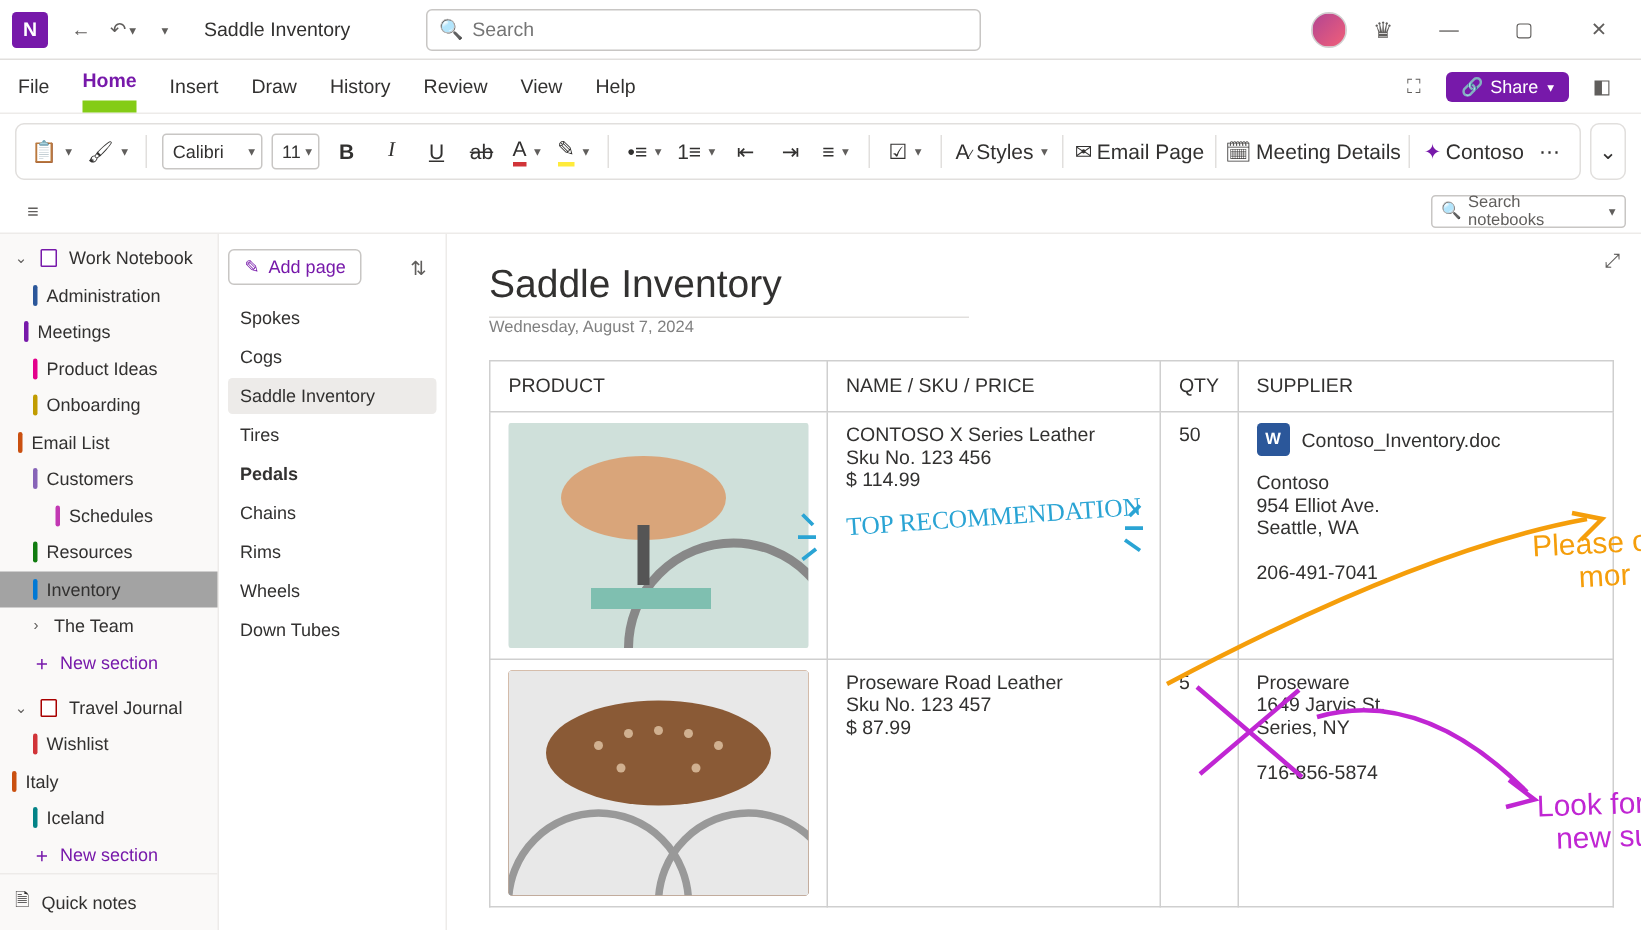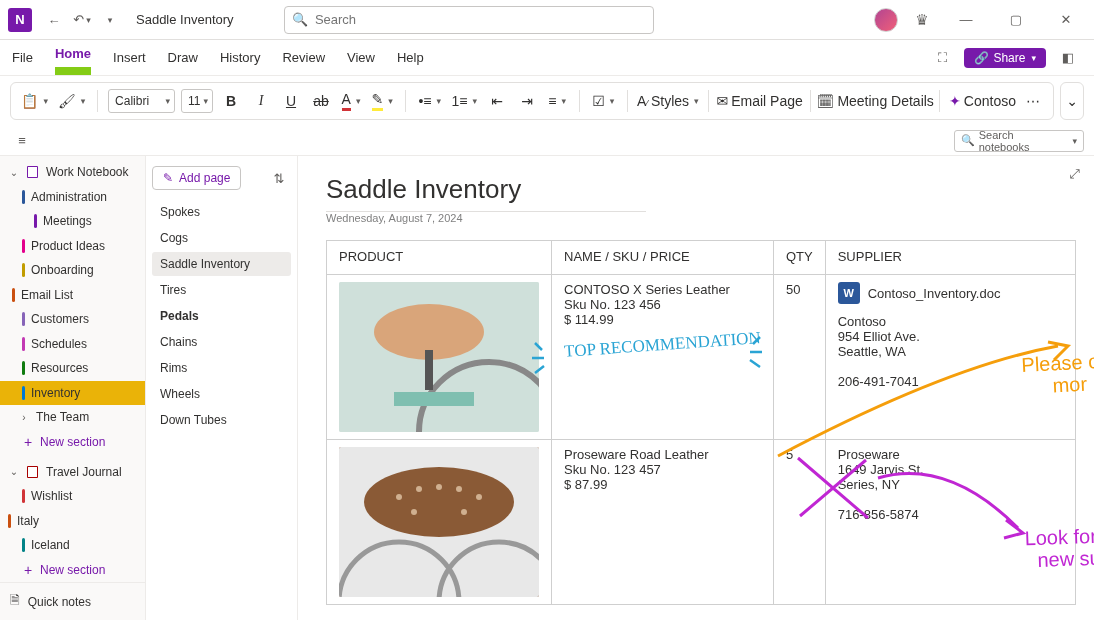--- a/index.html
+++ b/index.html
@@ -35,21 +35,21 @@
 
 .search-nb-row { height:30px; display:flex; align-items:center; padding:0 10px; border-bottom:1px solid #edebe9;}
 .hamb { width:24px; height:24px; display:flex;align-items:center;justify-content:center;color:#605e5c;}
 .search-nb { margin-left:auto; width:130px; height:22px; border:1px solid #c8c6c4; border-radius:3px; display:flex; align-items:center; padding:0 6px; gap:4px; font-size:11px; color:#605e5c;}
 
 
 .main { display:flex; height: calc(620px - 40px - 36px - 50px - 30px);}
 .nb-panel { width:146px; background:#faf9f8; border-right:1px solid #edebe9; padding-top:4px; display:flex; flex-direction:column;}
 .nb-item { height:26px; display:flex; align-items:center; padding:0 8px; gap:6px; font-size:12px; color:#323130; cursor:pointer;}
 .nb-item.header { font-weight:400; }
-.nb-item.selected { background:#eab308;}
+.nb-item.selected { background:#a3a3a3;}
 .nb-tab { width:3px; height:14px; border-radius:2px; flex-shrink:0;}
 .nb-chev { width:12px; font-size:10px; color:#605e5c; text-align:center;}
 .nb-bookicon { width:14px;height:14px; display:inline-flex;align-items:center;justify-content:center;}
 .new-sec { color:#7719aa; }
 .new-sec-plus { color:#7719aa; font-size:14px; width:12px; text-align:center;}
 .nb-spacer{flex:1;}
 .quick-notes { border-top:1px solid #edebe9; height:40px; display:flex; align-items:center; padding:0 10px; gap:8px; font-size:12px; color:#323130;}
 
 .pages-panel { width:152px; background:#fff; border-right:1px solid #edebe9; padding:10px 6px; display:flex; flex-direction:column; gap:2px;}
 .add-page-row { display:flex; align-items:center; gap:8px; margin-bottom:8px;}
@@ -184,41 +184,41 @@
             <rect x="1" y="1" width="11" height="12" rx="1" fill="#7719aa"></rect>
             <rect x="2" y="2" width="9" height="10" fill="#fff"></rect>
           </svg>
         </span>
       <span>Work Notebook</span>
     </div>
     <div class="nb-item" style="padding-left:22px">
         <span class="nb-tab" style="background:#2b579a"></span>
         <span>Administration</span>
       </div>
-    <div class="nb-item" style="padding-left:34px">
+    <div class="nb-item" style="padding-left:16px">
         <span class="nb-tab" style="background:#7719aa"></span>
         <span>Meetings</span>
       </div>
     <div class="nb-item" style="padding-left:22px">
         <span class="nb-tab" style="background:#e3008c"></span>
         <span>Product Ideas</span>
       </div>
     <div class="nb-item" style="padding-left:22px">
         <span class="nb-tab" style="background:#c19c00"></span>
         <span>Onboarding</span>
       </div>
     <div class="nb-item" style="padding-left:12px">
         <span class="nb-tab" style="background:#ca5010"></span>
         <span>Email List</span>
       </div>
     <div class="nb-item" style="padding-left:22px">
         <span class="nb-tab" style="background:#8764b8"></span>
         <span>Customers</span>
       </div>
-    <div class="nb-item" style="padding-left:22px">
+    <div class="nb-item" style="padding-left:37px">
         <span class="nb-tab" style="background:#c239b3"></span>
         <span>Schedules</span>
       </div>
     <div class="nb-item" style="padding-left:22px">
         <span class="nb-tab" style="background:#107c10"></span>
         <span>Resources</span>
       </div>
     <div class="nb-item selected" style="padding-left:22px">
         <span class="nb-tab" style="background:#0078d4"></span>
         <span>Inventory</span>

